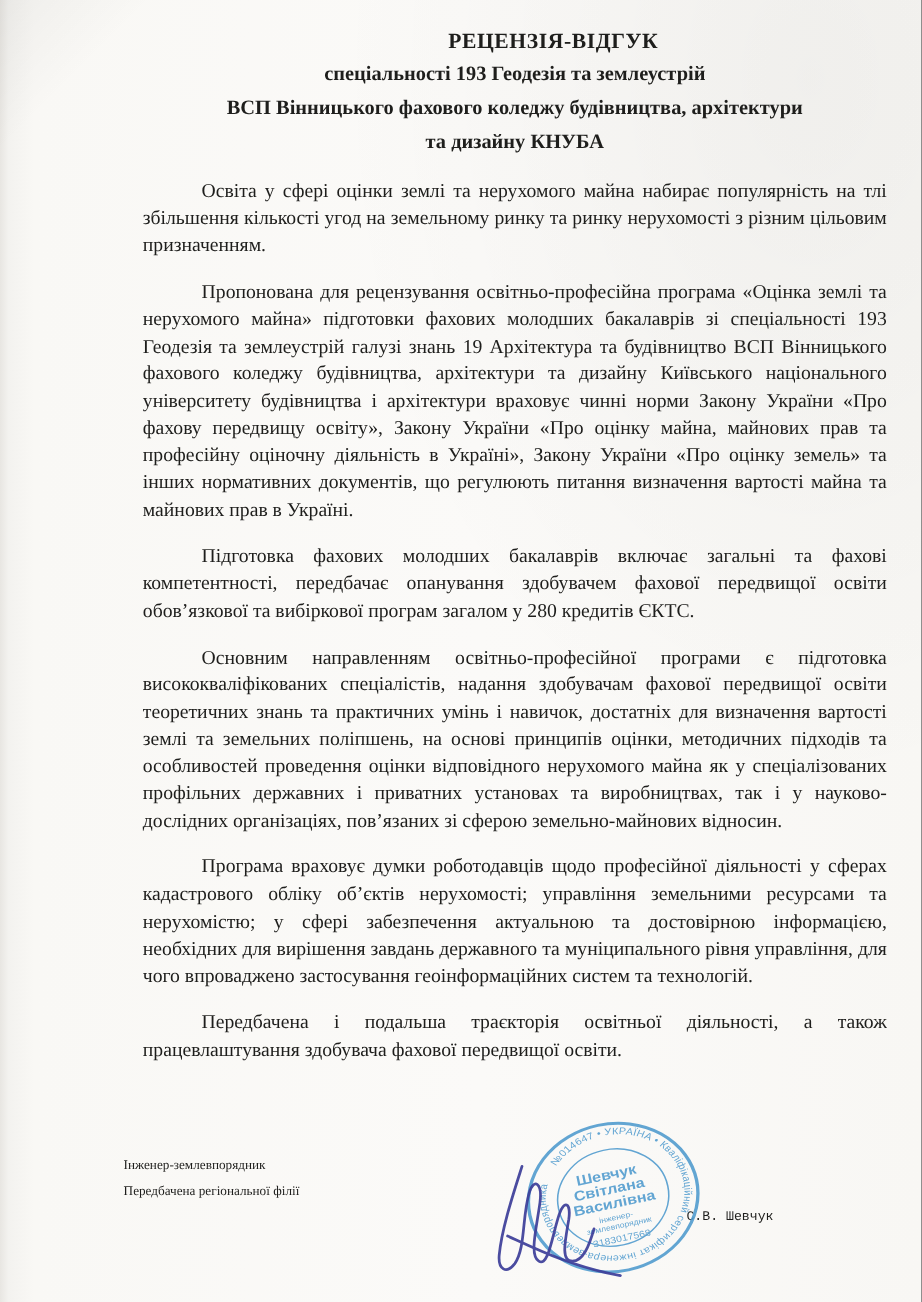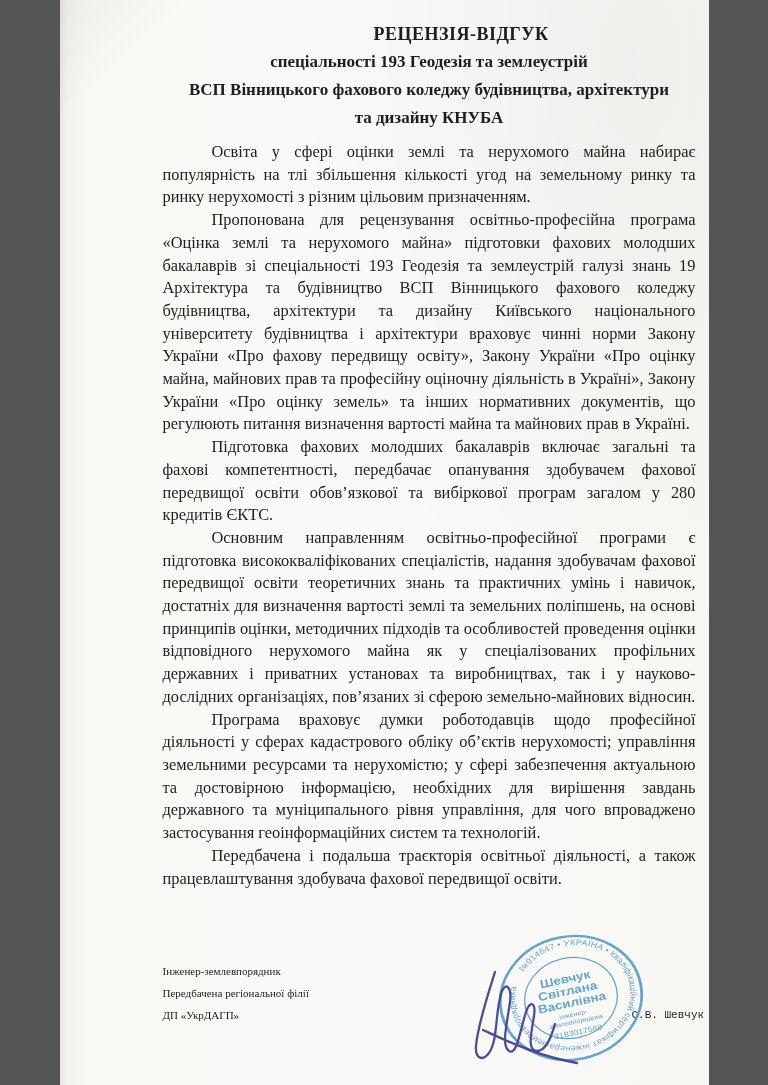--- a/index.html
+++ b/index.html
@@ -1,19 +1,19 @@
 <!DOCTYPE html>
 <html lang="uk"><head>
 <meta charset="utf-8">
 <style>
   html,body{margin:0;padding:0;}
   body{background:#555; font-family:"Liberation Serif", serif;}
   .page{
     position:relative;
-    width:649px;height:1085px;
+    width:768px;height:1085px;
     margin:0 auto;
     color:#1e1e1c;
     background:
       linear-gradient(135deg, rgba(0,0,0,.045), rgba(0,0,0,0) 90px),
       radial-gradient(ellipse at 88% 6%, rgba(0,0,0,.035), rgba(0,0,0,0) 42%),
       linear-gradient(90deg,#e8e6e2 0px,#f3f2ef 7px,#f9f8f5 28px,#fbfaf8 52%,#f8f7f4 100%);
     overflow:hidden;
   }
   .heading{
     margin:20px 13px 0 103px;
@@ -22,21 +22,21 @@
     font-size:17px;
     line-height:28px;
   }
   .heading .t1{font-size:18px; letter-spacing:.5px; transform:translateX(32px); display:block;}
   .bodytext{
     margin:9px 13px 0 103px;
     font-size:16.4px;
     line-height:22.7px;
     text-align:justify;
   }
-  .bodytext p{margin:0; text-indent:49px;}
+  .bodytext p{margin:16px; text-indent:49px;}
   .sign-block{
     position:absolute; left:103px; top:961px;
     font-size:11px; line-height:21.8px;
   }
   .signer-name{
     position:absolute; left:572px; top:1009px;
     font-size:11px;
     font-family:Liberation Mono, monospace;
   }
   .stamp{
@@ -70,21 +70,20 @@
     <p>Пропонована для рецензування освітньо-професійна програма «Оцінка землі та нерухомого майна» підготовки фахових молодших бакалаврів зі спеціальності 193 Геодезія та землеустрій галузі знань 19 Архітектура та будівництво ВСП Вінницького фахового коледжу будівництва, архітектури та дизайну Київського національного університету будівництва і архітектури враховує чинні норми Закону України «Про фахову передвищу освіту», Закону України «Про оцінку майна, майнових прав та професійну оціночну діяльність в Україні», Закону України «Про оцінку земель» та інших нормативних документів, що регулюють питання визначення вартості майна та майнових прав в Україні.</p>
     <p>Підготовка фахових молодших бакалаврів включає загальні та фахові компетентності, передбачає опанування здобувачем фахової передвищої освіти обов’язкової та вибіркової програм загалом у 280 кредитів ЄКТС.</p>
     <p>Основним направленням освітньо-професійної програми є підготовка висококваліфікованих спеціалістів, надання здобувачам фахової передвищої освіти теоретичних знань та практичних умінь і навичок, достатніх для визначення вартості землі та земельних поліпшень, на основі принципів оцінки, методичних підходів та особливостей проведення оцінки відповідного нерухомого майна як у спеціалізованих профільних державних і приватних установах та виробництвах, так і у науково-дослідних організаціях, пов’язаних зі сферою земельно-майнових відносин.</p>
     <p>Програма враховує думки роботодавців щодо професійної діяльності у сферах кадастрового обліку об’єктів нерухомості; управління земельними ресурсами та нерухомістю; у сфері забезпечення актуальною та достовірною інформацією, необхідних для вирішення завдань державного та муніципального рівня управління, для чого впроваджено застосування геоінформаційних систем та технологій.</p>
     <p>Передбачена і подальша траєкторія освітньої діяльності, а також працевлаштування здобувача фахової передвищої освіти.</p>
   </div>
 
   <div class="sign-block">
     <div>Інженер-землевпорядник</div>
     <div>Передбачена регіональної філії</div>
-    <div>ДП «УкрДАГП»</div>
   </div>
 
   <div class="signer-name">С.В. Шевчук</div>
 
   <div class="stamp">
     <svg viewBox="0 0 150 150" preserveAspectRatio="none">
       <circle cx="75" cy="75" r="71" fill="none" stroke="#4e9ace" stroke-width="2.8"></circle>
       <circle cx="75" cy="75" r="46.5" fill="none" stroke="#4e9ace" stroke-width="1.3"></circle>
       <defs>
         <path id="ringPath" d="M 33.99 33.99 A 58 58 0 1 1 33.90 34.09" fill="none"></path>

